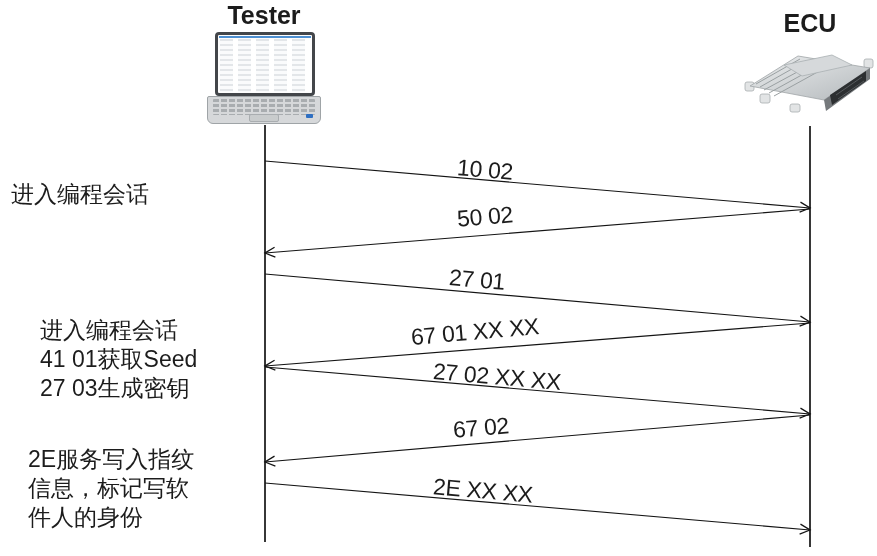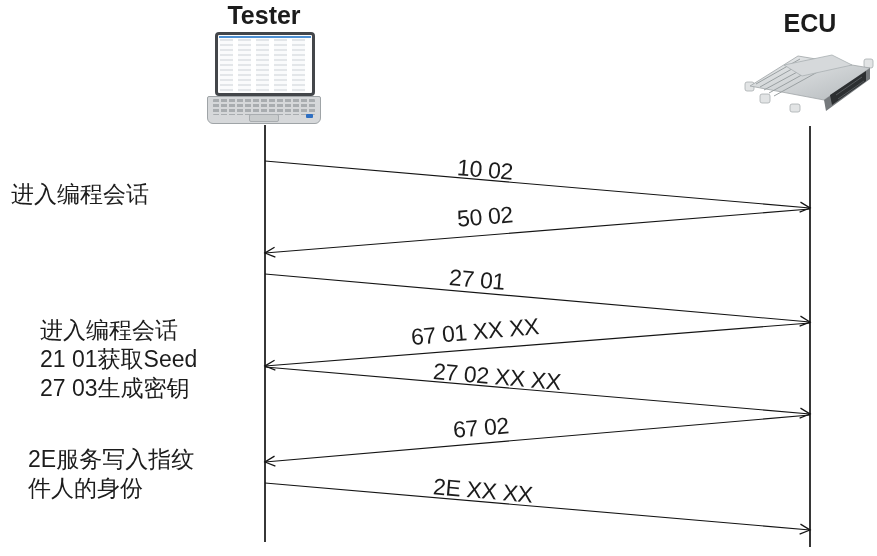--- a/index.html
+++ b/index.html
@@ -128,19 +128,20 @@
 <div class="msg-label" style="left:475px;top:332px;--r:-4.9deg">67 01 XX XX</div>
 <div class="msg-label" style="left:497px;top:377px;--r:4.9deg">27 02 XX XX</div>
 <div class="msg-label" style="left:481px;top:428px;--r:-4.9deg">67 02</div>
 <div class="msg-label" style="left:483px;top:491px;--r:4.9deg">2E XX XX</div>
 
 <div class="annotation" id="annotation-1" style="left:11px;top:179px">
   <div class="ann-line">进入编程会话</div>
 </div>
 <div class="annotation" id="annotation-2" style="left:40px;top:316px">
   <div class="ann-line">进入编程会话</div>
-  <div class="ann-line">21 01获取Seed</div>
+  <div class="ann-line">41 01获取Seed</div>
   <div class="ann-line">27 03生成密钥</div>
 </div>
 <div class="annotation" id="annotation-3" style="left:28px;top:445px">
   <div class="ann-line">2E服务写入指纹</div>
+  <div class="ann-line">信息，标记写软</div>
   <div class="ann-line">件人的身份</div>
 </div>
 
 </body></html>

